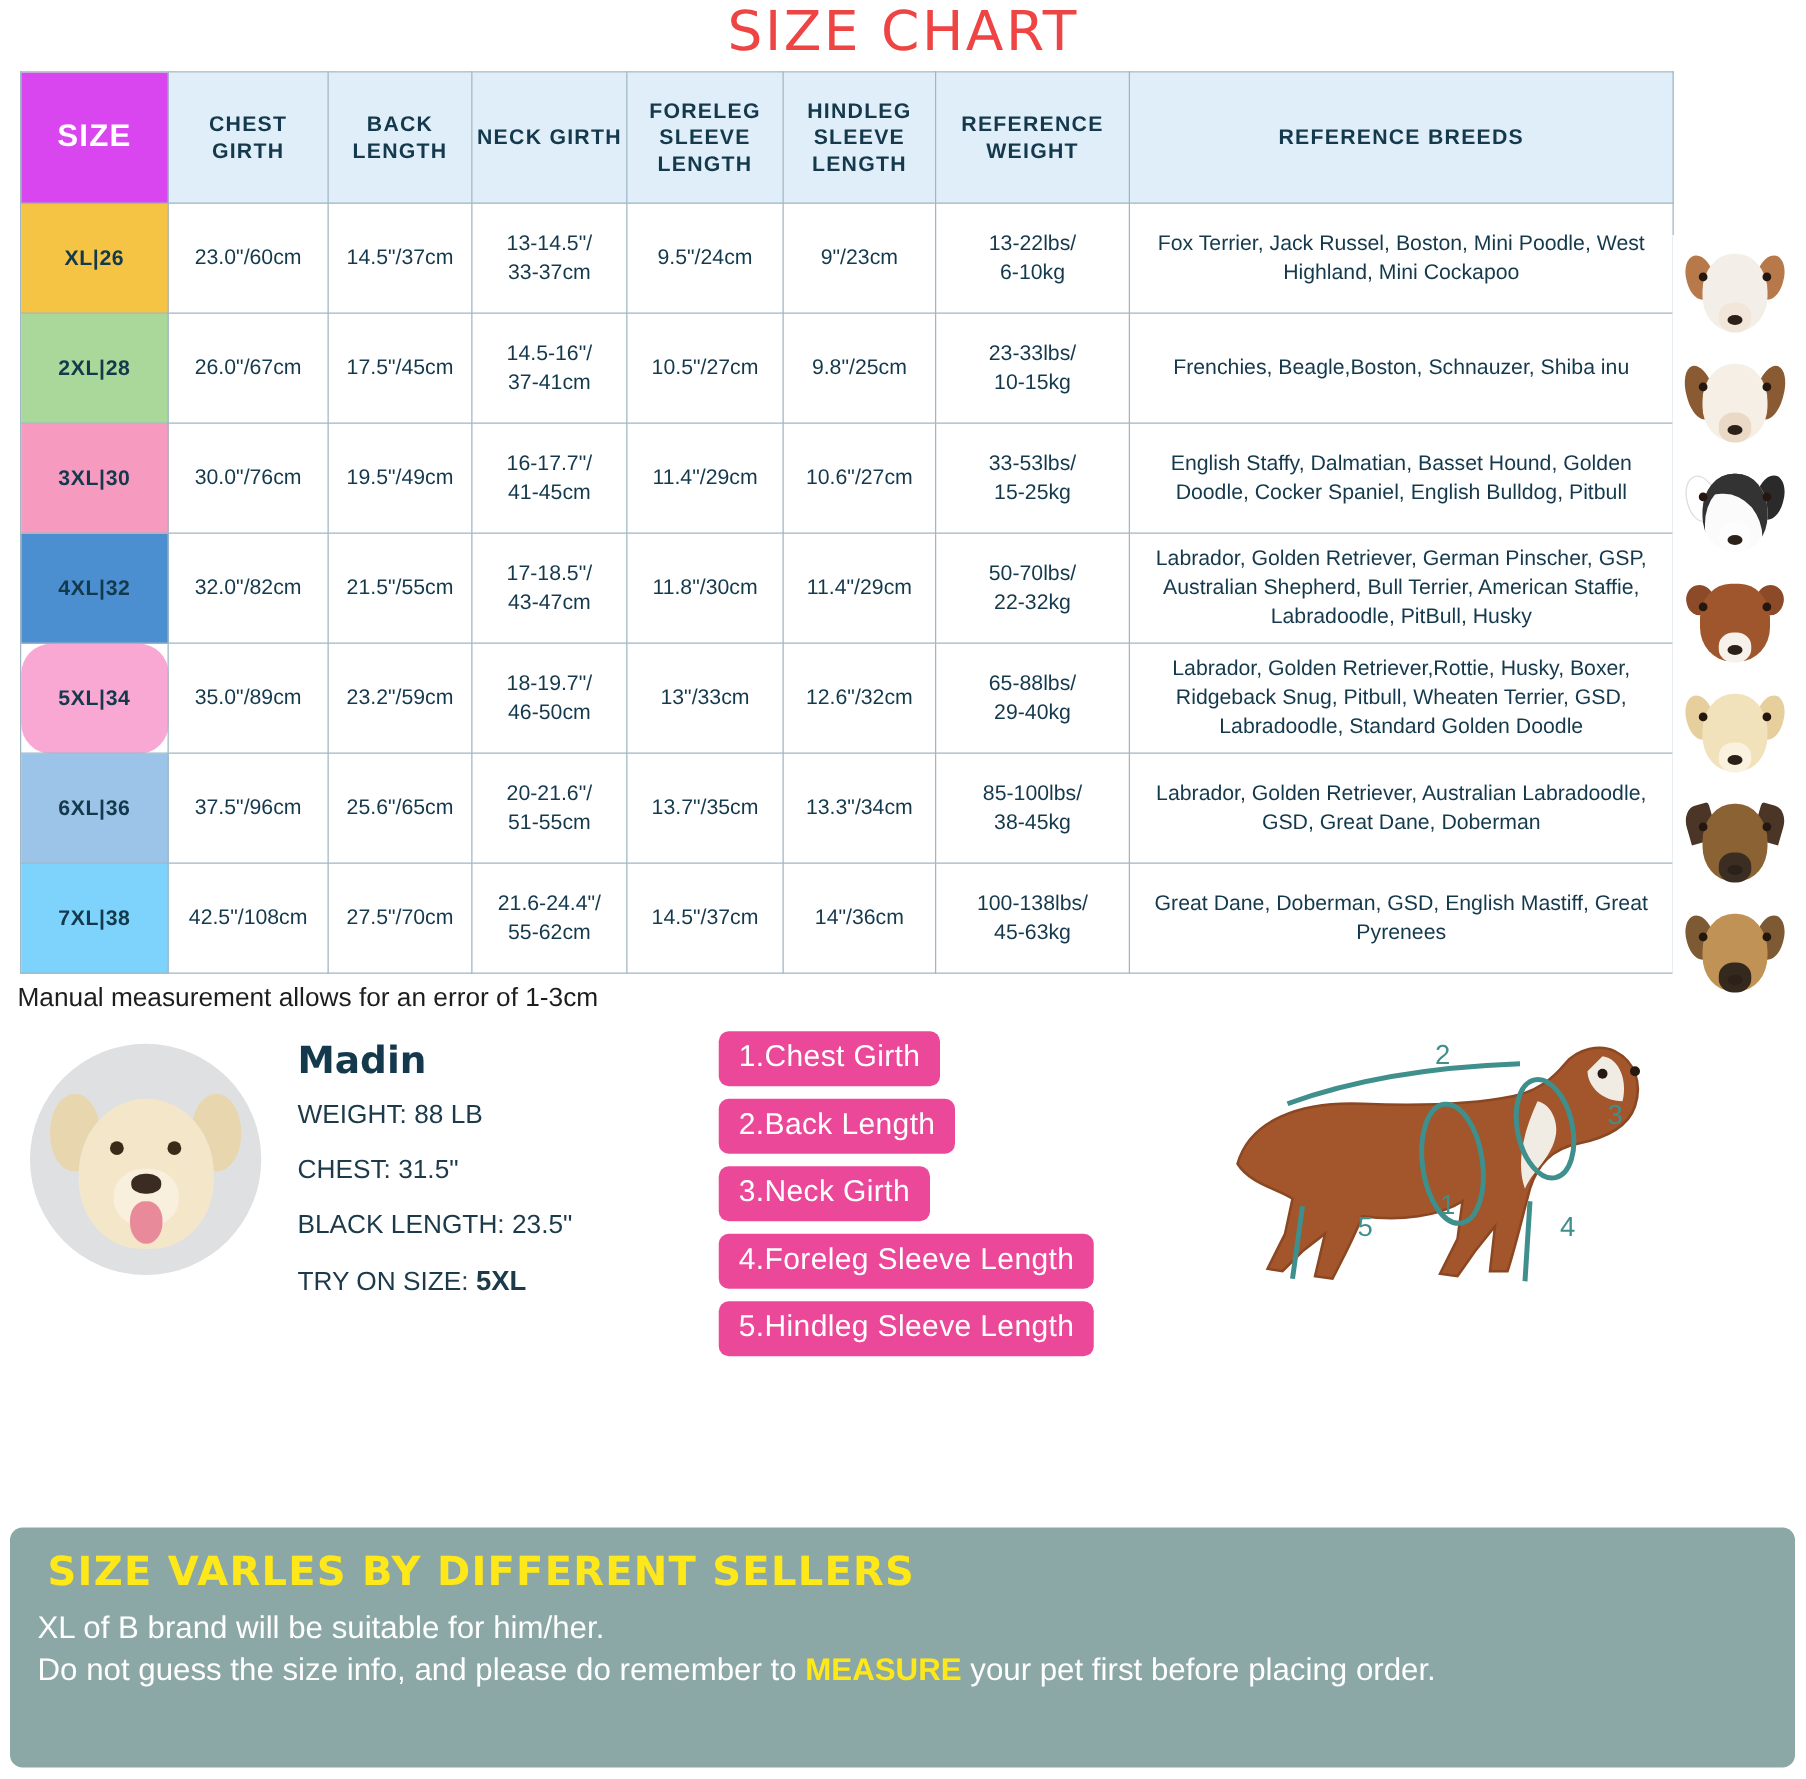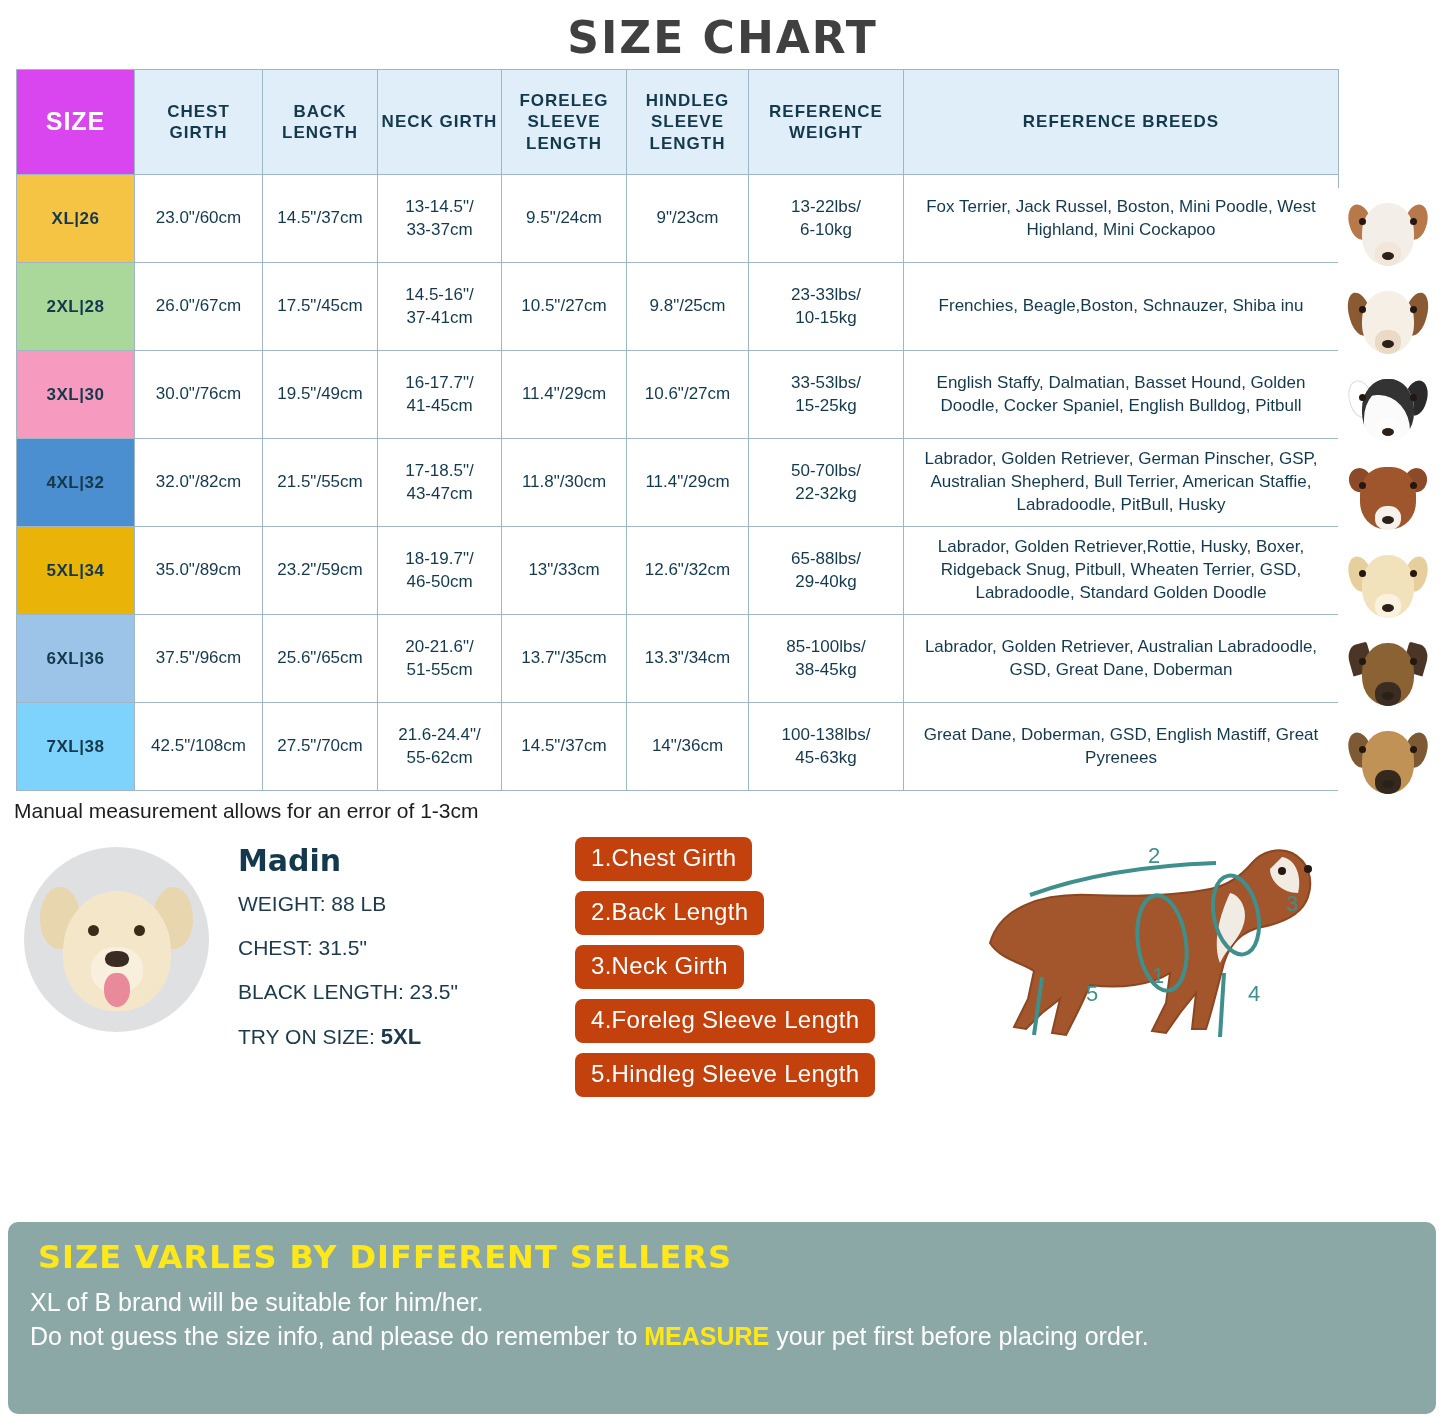--- a/index.html
+++ b/index.html
@@ -18,24 +18,24 @@
   .page {
     position: relative;
     width: 1445px;
     height: 1423px;
   }
 
   
   .title {
     text-align: center;
     font-size: 44px;
-    font-weight: bold;
+    font-weight: normal;
     letter-spacing: 2px;
-    color: #404040;
-    padding-top: 12px;
+    color: #ef4444;
+    padding-top: 0;
     padding-bottom: 6px;
     font-family: "DejaVu Sans", sans-serif;
   }
 
   
   .table-wrap {
     padding: 0 8px;
   }
   table.size-chart {
     border-collapse: collapse;
@@ -93,21 +93,21 @@
   col.c-fore   { width: 125px; }
   col.c-hind   { width: 122px; }
   col.c-weight { width: 155px; }
   col.c-breeds { width: 435px; }
 
   
   .sz-xl26  { background: #f6c445; }
   .sz-2xl28 { background: #a9d89a; }
   .sz-3xl30 { background: #f79ac0; }
   .sz-4xl32 { background: #4b8fd0; }
-  .sz-5xl34 { background: #eab308; }
+  .sz-5xl34 { background: #f9a8d4; border-radius: 24px; }
   .sz-6xl36 { background: #9cc4e8; }
   .sz-7xl38 { background: #7dd3fc; }
 
   
   .dog-strip {
     position: absolute;
     left: 1338px;
     top: 188px;
     width: 100px;
   }
@@ -285,21 +285,21 @@
   }
 
   
   .legend {
     position: absolute;
     left: 575px;
     top: 14px;
   }
   .pill {
     display: block;
-    background: #c2410c;
+    background: #ec4899;
     color: #ffffff;
     font-size: 24px;
     padding: 7px 16px 9px 16px;
     border-radius: 8px;
     margin-bottom: 10px;
     width: max-content;
     letter-spacing: 0.3px;
     text-align: center;
   }
 

